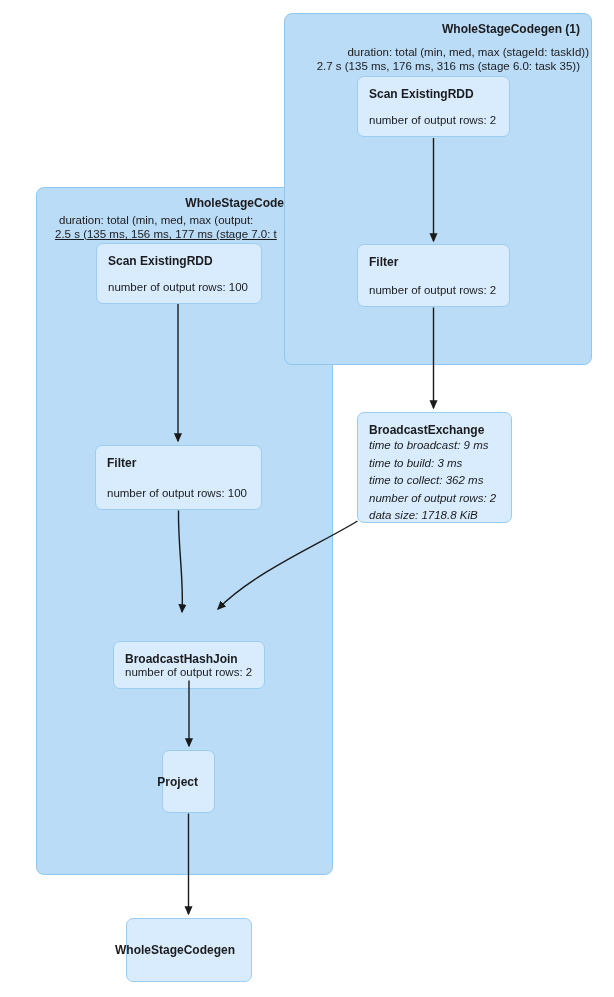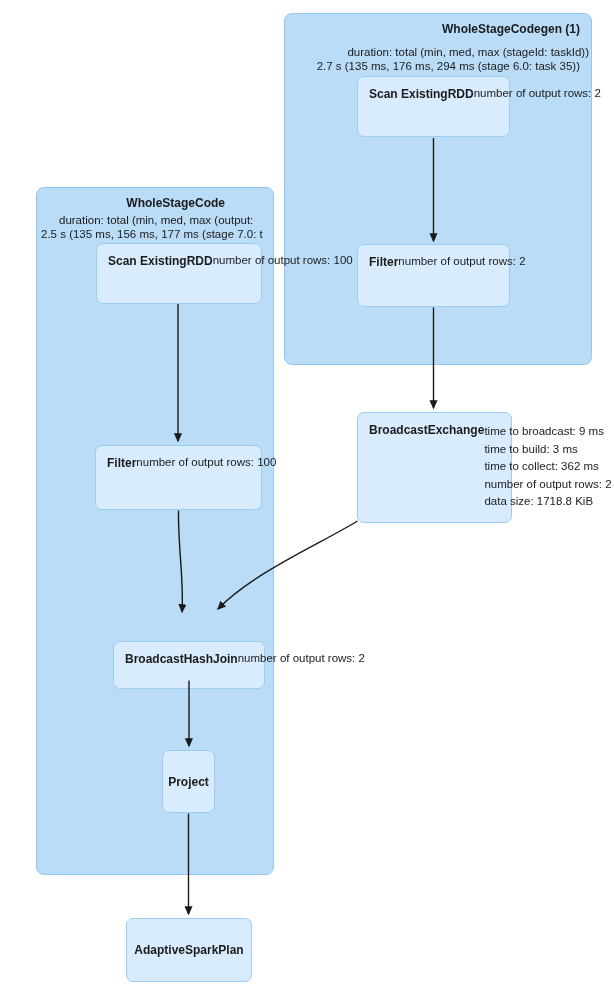--- a/index.html
+++ b/index.html
@@ -4,57 +4,57 @@
 <style>
   html,body { margin:0; padding:0; background:#ffffff; }
   .canvas {
     position:relative; width:614px; height:997px; background:#ffffff;
     font-family:"Liberation Sans", sans-serif; color:#1b1b1d; overflow:hidden;
   }
   .cluster {
     position:absolute; background:#badcf7; border:1px solid #8fc7f0; border-radius:8px;
     box-sizing:border-box;
   }
-  .cluster-left  { left:36px;  top:187px; width:238px; height:688px; z-index:1; }
+  .cluster-left  { left:36px;  top:187px; width:297px; height:688px; z-index:1; }
   .cluster-right { left:284px; top:13px;  width:308px; height:352px; z-index:2; }
   .cl-title { position:absolute; font-weight:700; font-size:12px; white-space:nowrap; }
   .cl-line  { position:absolute; font-size:11.5px; white-space:nowrap; }
   .cluster-right .cl-title { top:8px;  right:11px; }
   .cluster-right .l1       { top:32px; right:2px; }
   .cluster-right .l2       { top:46px; right:11px; }
   .cluster-left  .cl-title { top:8px;  right:48px; }
   .cluster-left  .l1       { top:26px; left:22px; }
-  .cluster-left  .l2       { top:40px; left:4px; }
+  .cluster-left  .l2       { top:40px; left:18px;text-decoration:underline; }
   .node {
     position:absolute; box-sizing:border-box; background:#d8ecfd; border:1px solid #9bcdf3;
-    border-radius:7px; padding:10px 11px; display:flex; flex-direction:row;
+    border-radius:7px; padding:10px 11px; display:flex; flex-direction:column;
     justify-content:space-between; font-size:11.5px; z-index:3;
   }
   .node-title { font-weight:700; font-size:12px; white-space:nowrap; }
   .node-metric { white-space:nowrap; }
   .node-metrics { line-height:17.6px; }
-  .node-metrics div { white-space:nowrap; }
-  .node-center { align-items:center; justify-content:center; padding:6px; text-align:center; }
+  .node-metrics div { white-space:nowrap;font-style:italic; }
+  .node-center { align-items:flex-end; justify-content:center; padding:16px; text-align:center; }
   .edges { position:absolute; left:0; top:0; z-index:4; pointer-events:none; }
 </style>
 </head>
 <body>
 
 <div class="canvas">
 
   <div class="cluster cluster-left">
     <div class="cl-title">WholeStageCode</div>
     <div class="cl-line l1">duration: total (min, med, max (output:</div>
     <div class="cl-line l2">2.5 s (135 ms, 156 ms, 177 ms (stage 7.0: t</div>
   </div>
 
   <div class="cluster cluster-right">
     <div class="cl-title">WholeStageCodegen (1)</div>
     <div class="cl-line l1">duration: total (min, med, max (stageId: taskId))</div>
-    <div class="cl-line l2">2.7 s (135 ms, 176 ms, 294 ms (stage 6.0: task 35))</div>
+    <div class="cl-line l2">2.7 s (135 ms, 176 ms, 316 ms (stage 6.0: task 35))</div>
   </div>
 
   <div class="node" style="left:357px;top:76px;width:153px;height:61px">
     <div class="node-title">Scan ExistingRDD</div>
     <div class="node-metric">number of output rows: 2</div>
   </div>
 
   <div class="node" style="left:357px;top:244px;width:153px;height:63px">
     <div class="node-title">Filter</div>
     <div class="node-metric">number of output rows: 2</div>
@@ -84,21 +84,21 @@
   <div class="node" style="left:113px;top:641px;width:152px;height:48px">
     <div class="node-title">BroadcastHashJoin</div>
     <div class="node-metric">number of output rows: 2</div>
   </div>
 
   <div class="node node-center" style="left:162px;top:750px;width:53px;height:63px">
     <div class="node-title">Project</div>
   </div>
 
   <div class="node node-center" style="left:126px;top:918px;width:126px;height:64px">
-    <div class="node-title">AdaptiveSparkPlan</div>
+    <div class="node-title">WholeStageCodegen</div>
   </div>
 
   <svg class="edges" width="614" height="997">
     <defs>
       <marker id="ah" viewBox="0 0 10 10" markerWidth="9" markerHeight="9" refX="8.5" refY="5" orient="auto" markerUnits="userSpaceOnUse">
         <path d="M0,0.5 L10,5 L0,9.5 Z" fill="#1a1a1a"></path>
       </marker>
     </defs>
     <g stroke="#1a1a1a" stroke-width="1.4" fill="none">
       <path d="M433.5,138 V241" marker-end="url(#ah)"></path>

